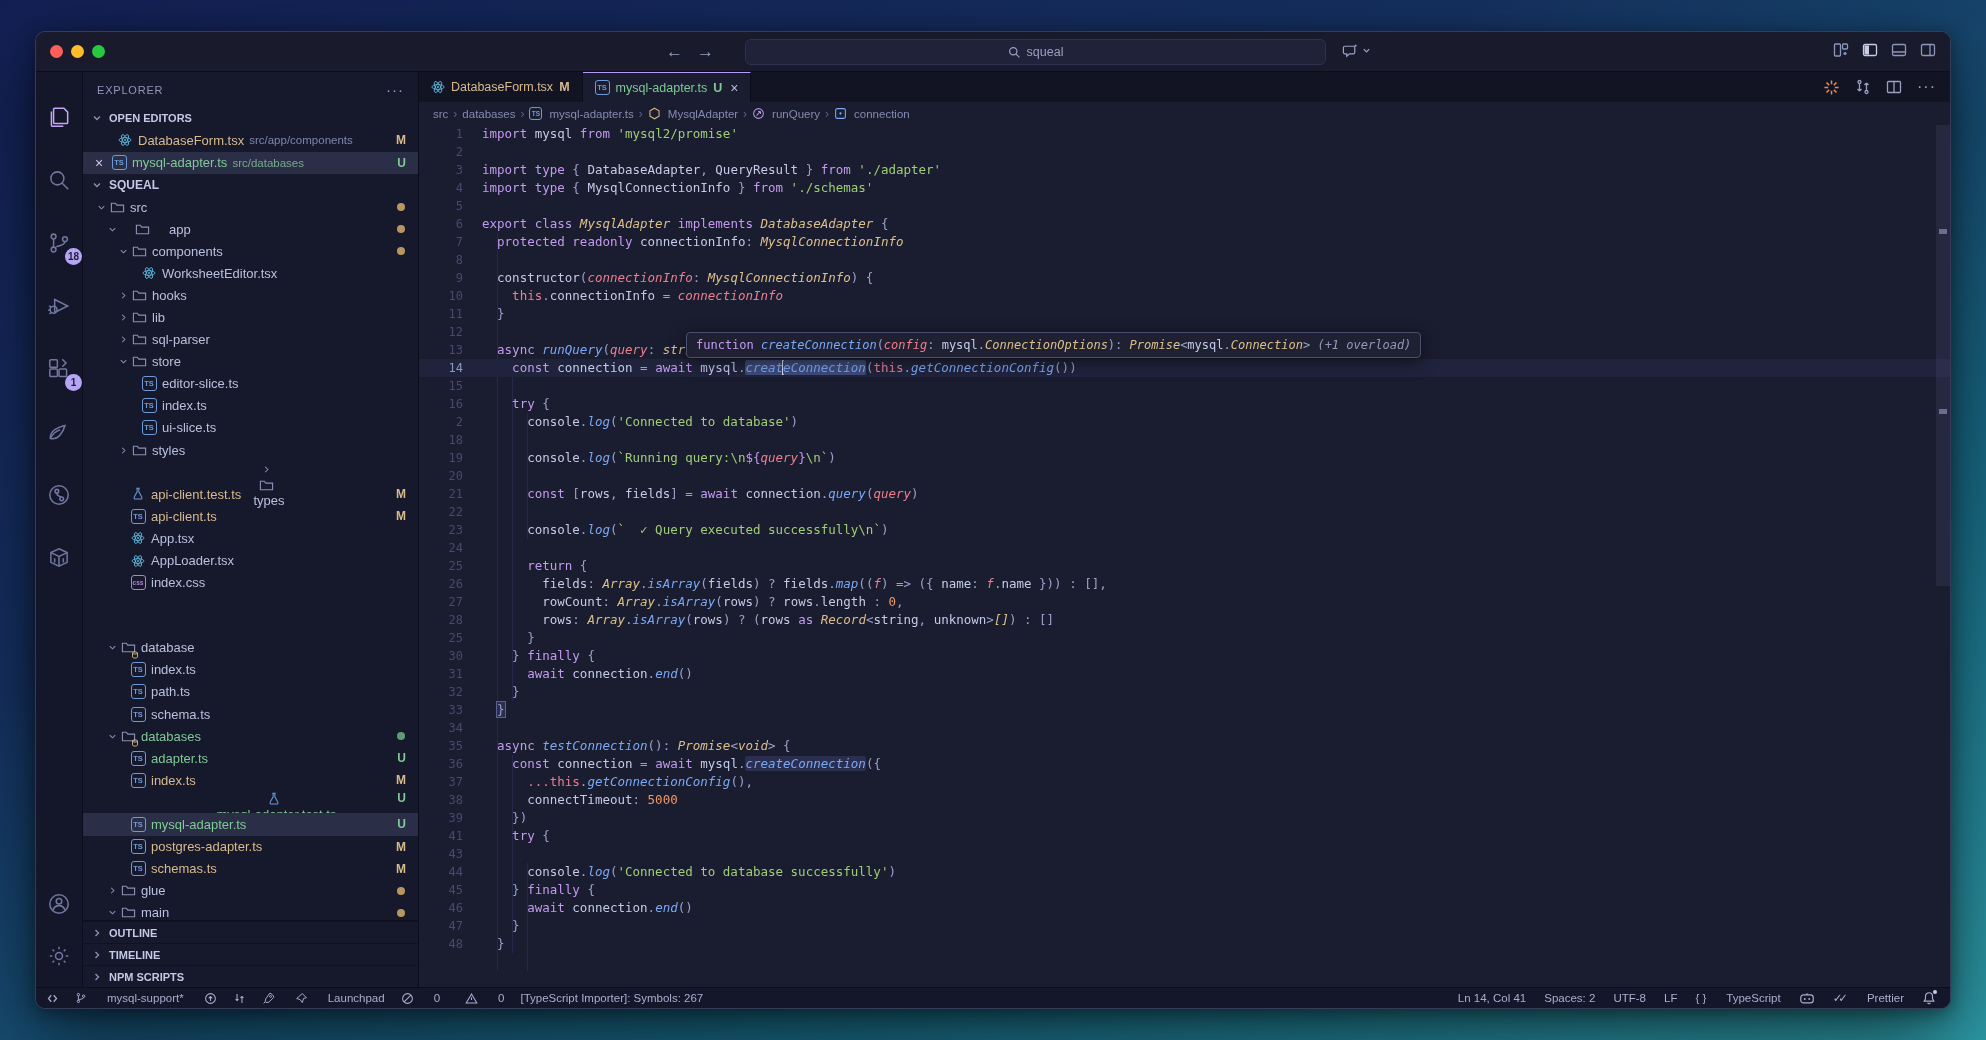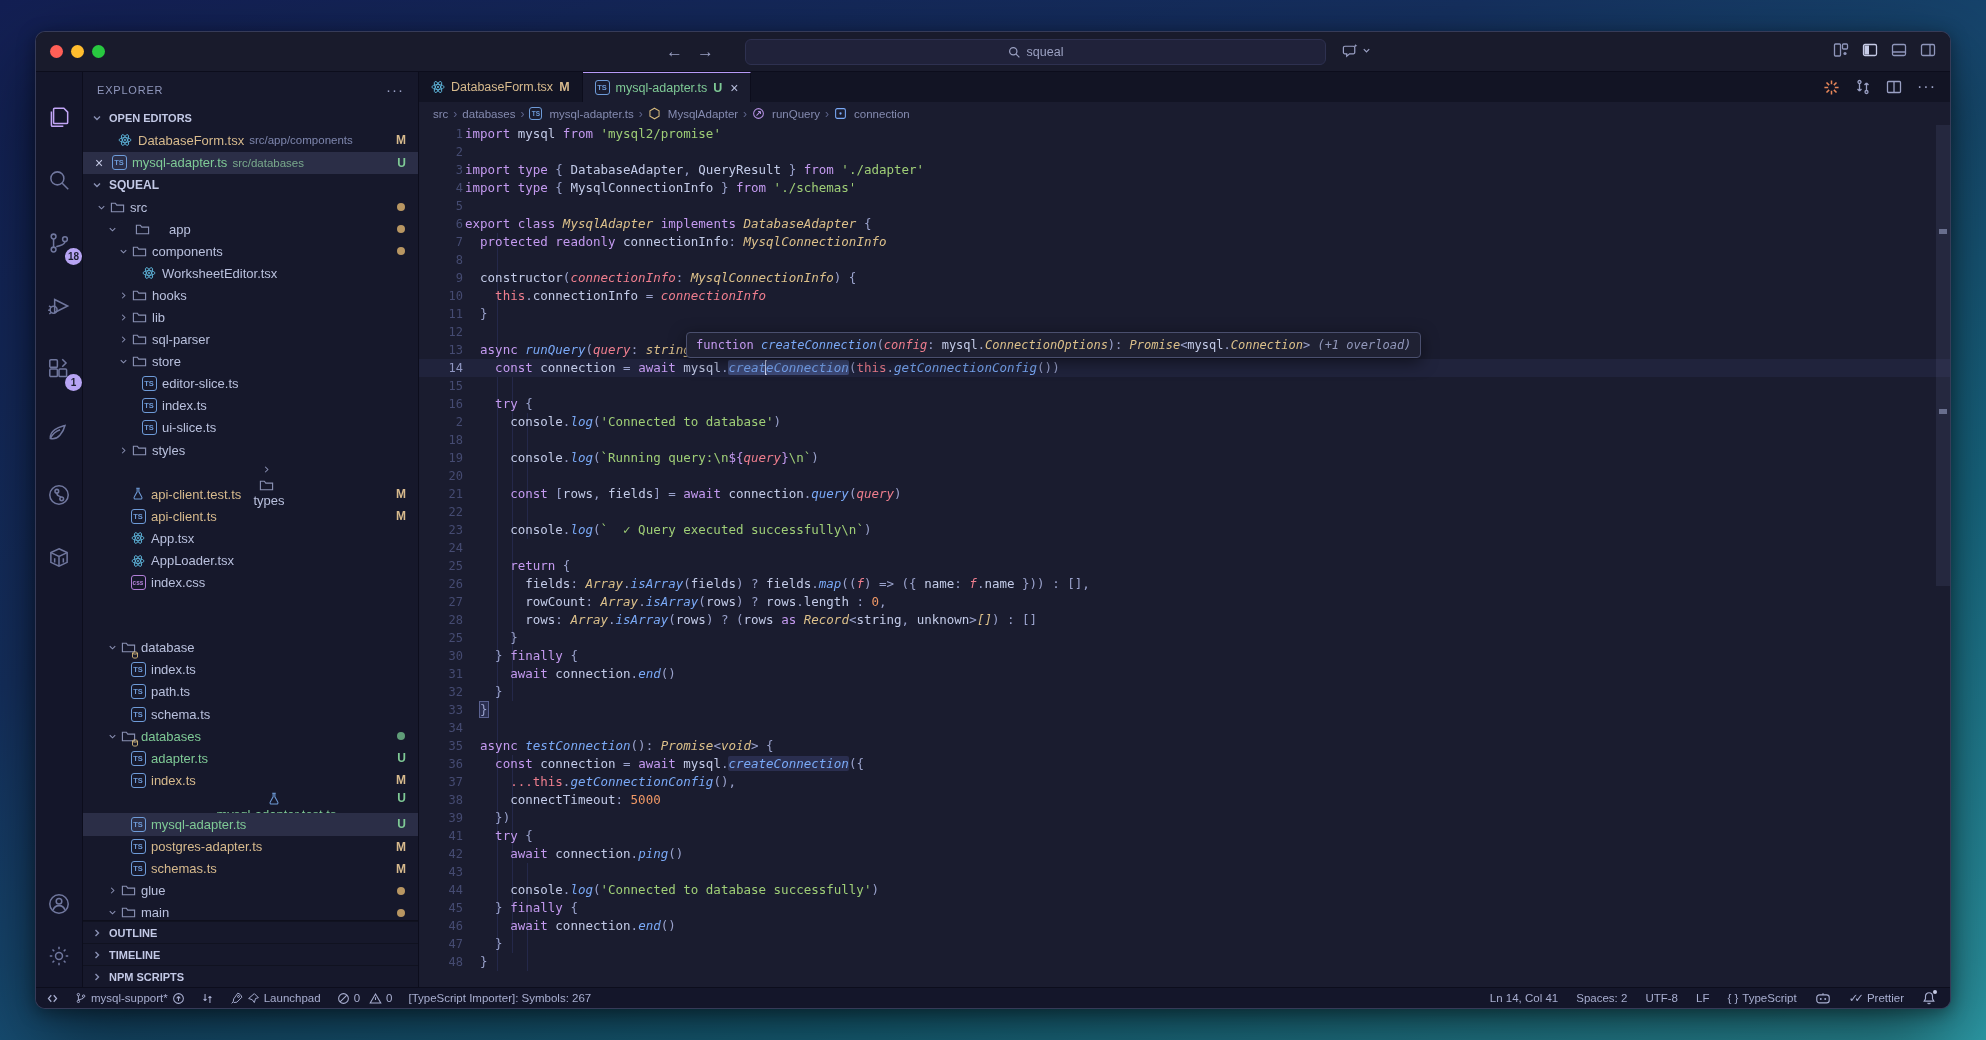--- a/index.html
+++ b/index.html
@@ -87,40 +87,40 @@
   .crumbs{height:23px;display:flex;align-items:center;gap:5px;padding:0 14px;font-size:11.5px;
           color:#858bb0;flex:0 0 auto;white-space:nowrap;}
   .crumbs .sep{color:#5c628a;font-size:12px;}
   .crumbs .bicon{display:inline-flex;margin-right:2px;}
   
   .codewrap{position:relative;flex:1;overflow:hidden;font-family:"DejaVu Sans Mono",monospace;font-size:12.5px;}
   .cl{height:18px;line-height:18px;position:relative;}
   .cl.cur{background:var(--curline);}
   .ln{position:absolute;left:0;top:0;width:44px;text-align:right;color:#454b72;font-size:12px;}
   .cl.cur .ln{color:#8f96c2;}
-  .lt{display:block;margin-left:46px;white-space:pre;}
+  .lt{display:block;margin-left:63px;white-space:pre;}
   .tk{white-space:pre;}
   .kw{color:var(--kw);} .fn{color:var(--fn);font-style:italic;} .ty{color:var(--ty);font-style:italic;}
   .pm{color:var(--pm);font-style:italic;} .st{color:var(--st);} .es{color:var(--st);}
   .nm{color:var(--nm);} .pn{color:var(--pn);} .df{color:var(--df);} .pl{color:var(--df);}
   .th{color:var(--pm);} .cm{color:var(--cm);font-style:italic;}
   .sel{background:var(--sel);border-radius:2px;}
   .oc{background:var(--occ);border-radius:2px;}
   .bm{outline:1px solid #5a6190;background:var(--occ);}
   .cur-caret{display:inline-block;width:1.5px;height:15px;background:#d2d9f5;vertical-align:-3px;margin:0 -0.75px;}
   .iguide{position:absolute;width:1px;background:#24284a;z-index:0;}
   .tooltip{position:absolute;left:267px;top:207px;height:26px;display:flex;align-items:center;
            background:#1f2133;border:1px solid #4a4f6e;border-radius:4px;padding:0 9px;
            box-shadow:0 4px 16px rgba(0,0,0,.5);white-space:pre;z-index:5;font-size:12px;}
   .vscroll{position:absolute;right:0;top:0;width:14px;height:461px;background:rgba(121,131,180,.12);}
   .smark{position:absolute;right:3px;width:8px;height:5px;background:rgba(160,168,205,.55);}
   
   .statusbar{height:21px;background:var(--statusbar);border-top:1px solid var(--border);
              display:flex;align-items:center;font-size:11.5px;color:#a8aed0;padding:0 14px 0 10px;flex:0 0 auto;}
-  .st-item{display:flex;align-items:center;gap:4px;margin-right:16px;white-space:nowrap;}
+  .st-item{display:flex;align-items:center;gap:20px;margin-right:16px;white-space:nowrap;}
   .st-right{margin-left:auto;display:flex;align-items:center;}
   .st-right .st-item{margin-right:0;margin-left:18px;}
   .dblcheck{letter-spacing:-4px;margin-right:3px;}
   .belldot{position:relative;}
   .belldot::after{content:"";position:absolute;right:-1px;top:-1px;width:4px;height:4px;border-radius:50%;background:#c6cbe6;}
 </style>
 </head>
 <body>
 
 <div class="window">
@@ -932,24 +932,20 @@
               <span class="ln">38</span>
               <span class="lt"><span class="tk pl">      </span><span class="tk df">connectTimeout</span><span class="tk pn">: </span><span class="tk nm">5000</span></span>
             </div>
             <div class="cl">
               <span class="ln">39</span>
               <span class="lt"><span class="tk pl">    </span><span class="tk pn">})</span></span>
             </div>
             <div class="cl">
               <span class="ln">41</span>
               <span class="lt"><span class="tk pl">    </span><span class="tk kw">try</span><span class="tk pn"> {</span></span>
-            </div>
-            <div class="cl">
-              <span class="ln">42</span>
-              <span class="lt"><span class="tk pl">      </span><span class="tk kw">await</span><span class="tk pl"> </span><span class="tk df">connection</span><span class="tk pn">.</span><span class="tk fn">ping</span><span class="tk pn">()</span></span>
             </div>
             <div class="cl">
               <span class="ln">43</span>
               <span class="lt"></span>
             </div>
             <div class="cl">
               <span class="ln">44</span>
               <span class="lt"><span class="tk pl">      </span><span class="tk df">console</span><span class="tk pn">.</span><span class="tk fn">log</span><span class="tk pn">(</span><span class="tk st">'Connected to database successfully'</span><span class="tk pn">)</span></span>
             </div>
             <div class="cl">

